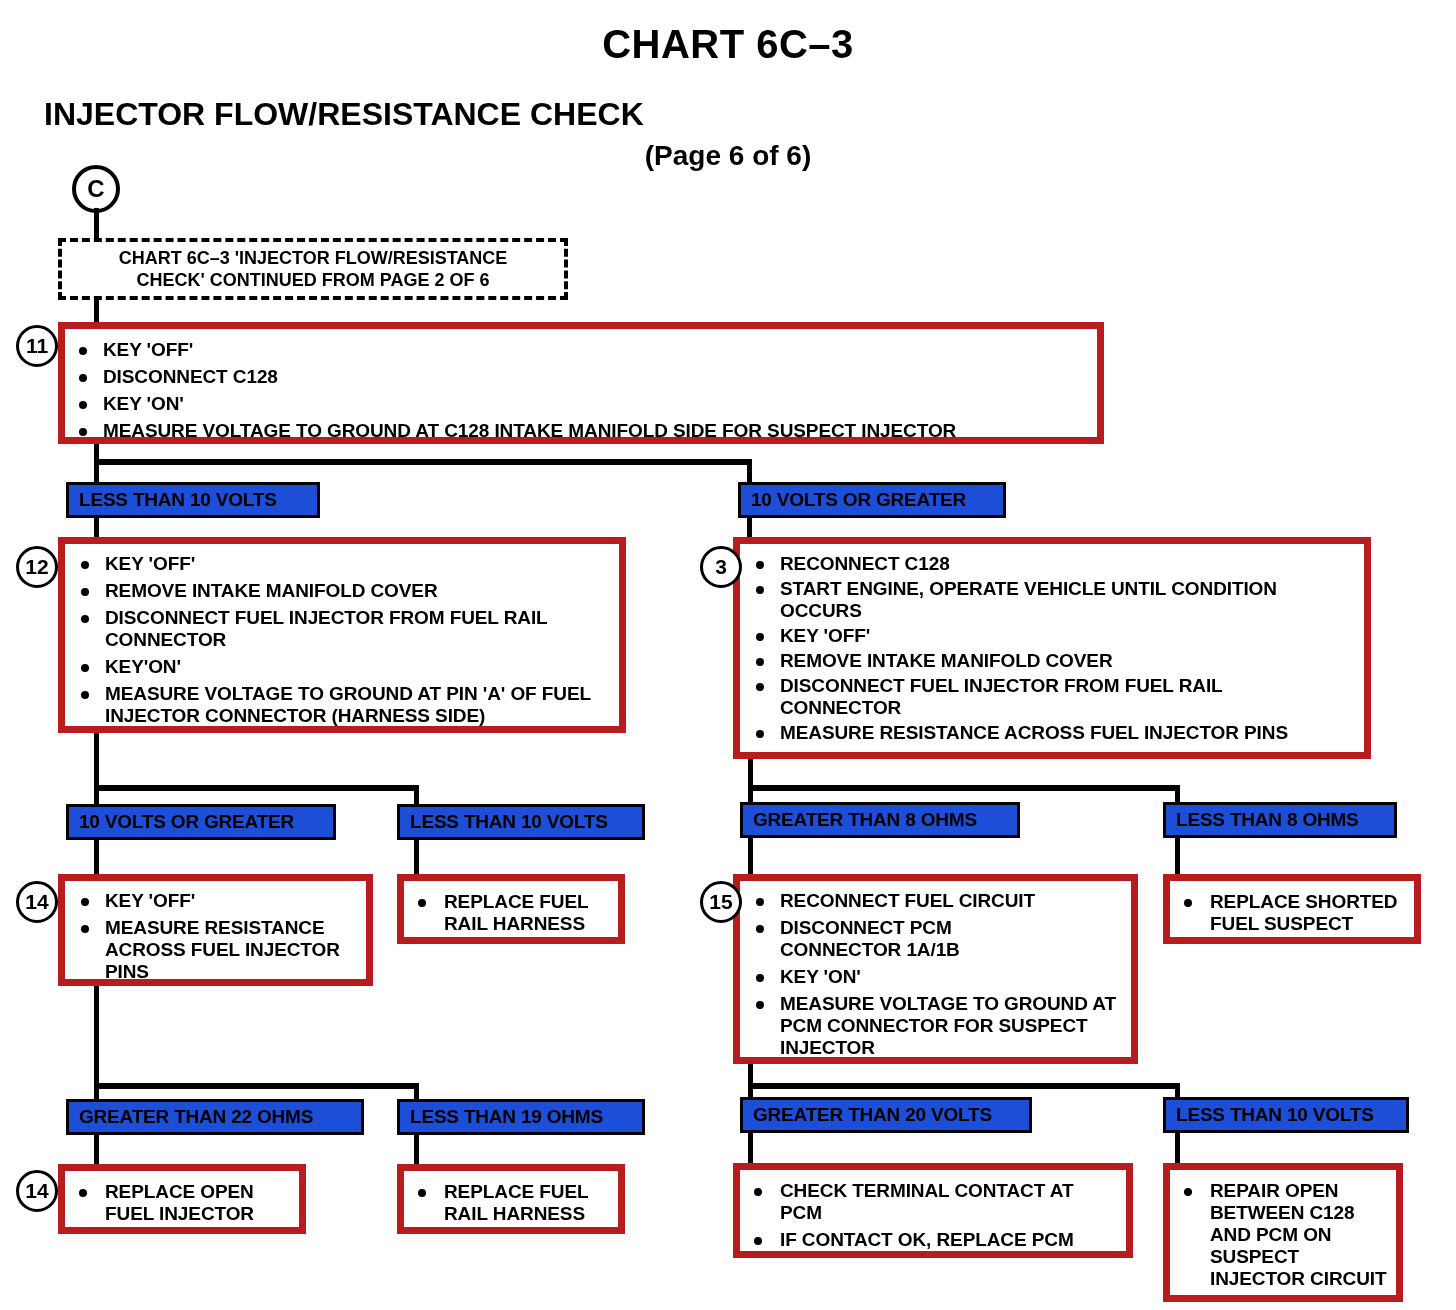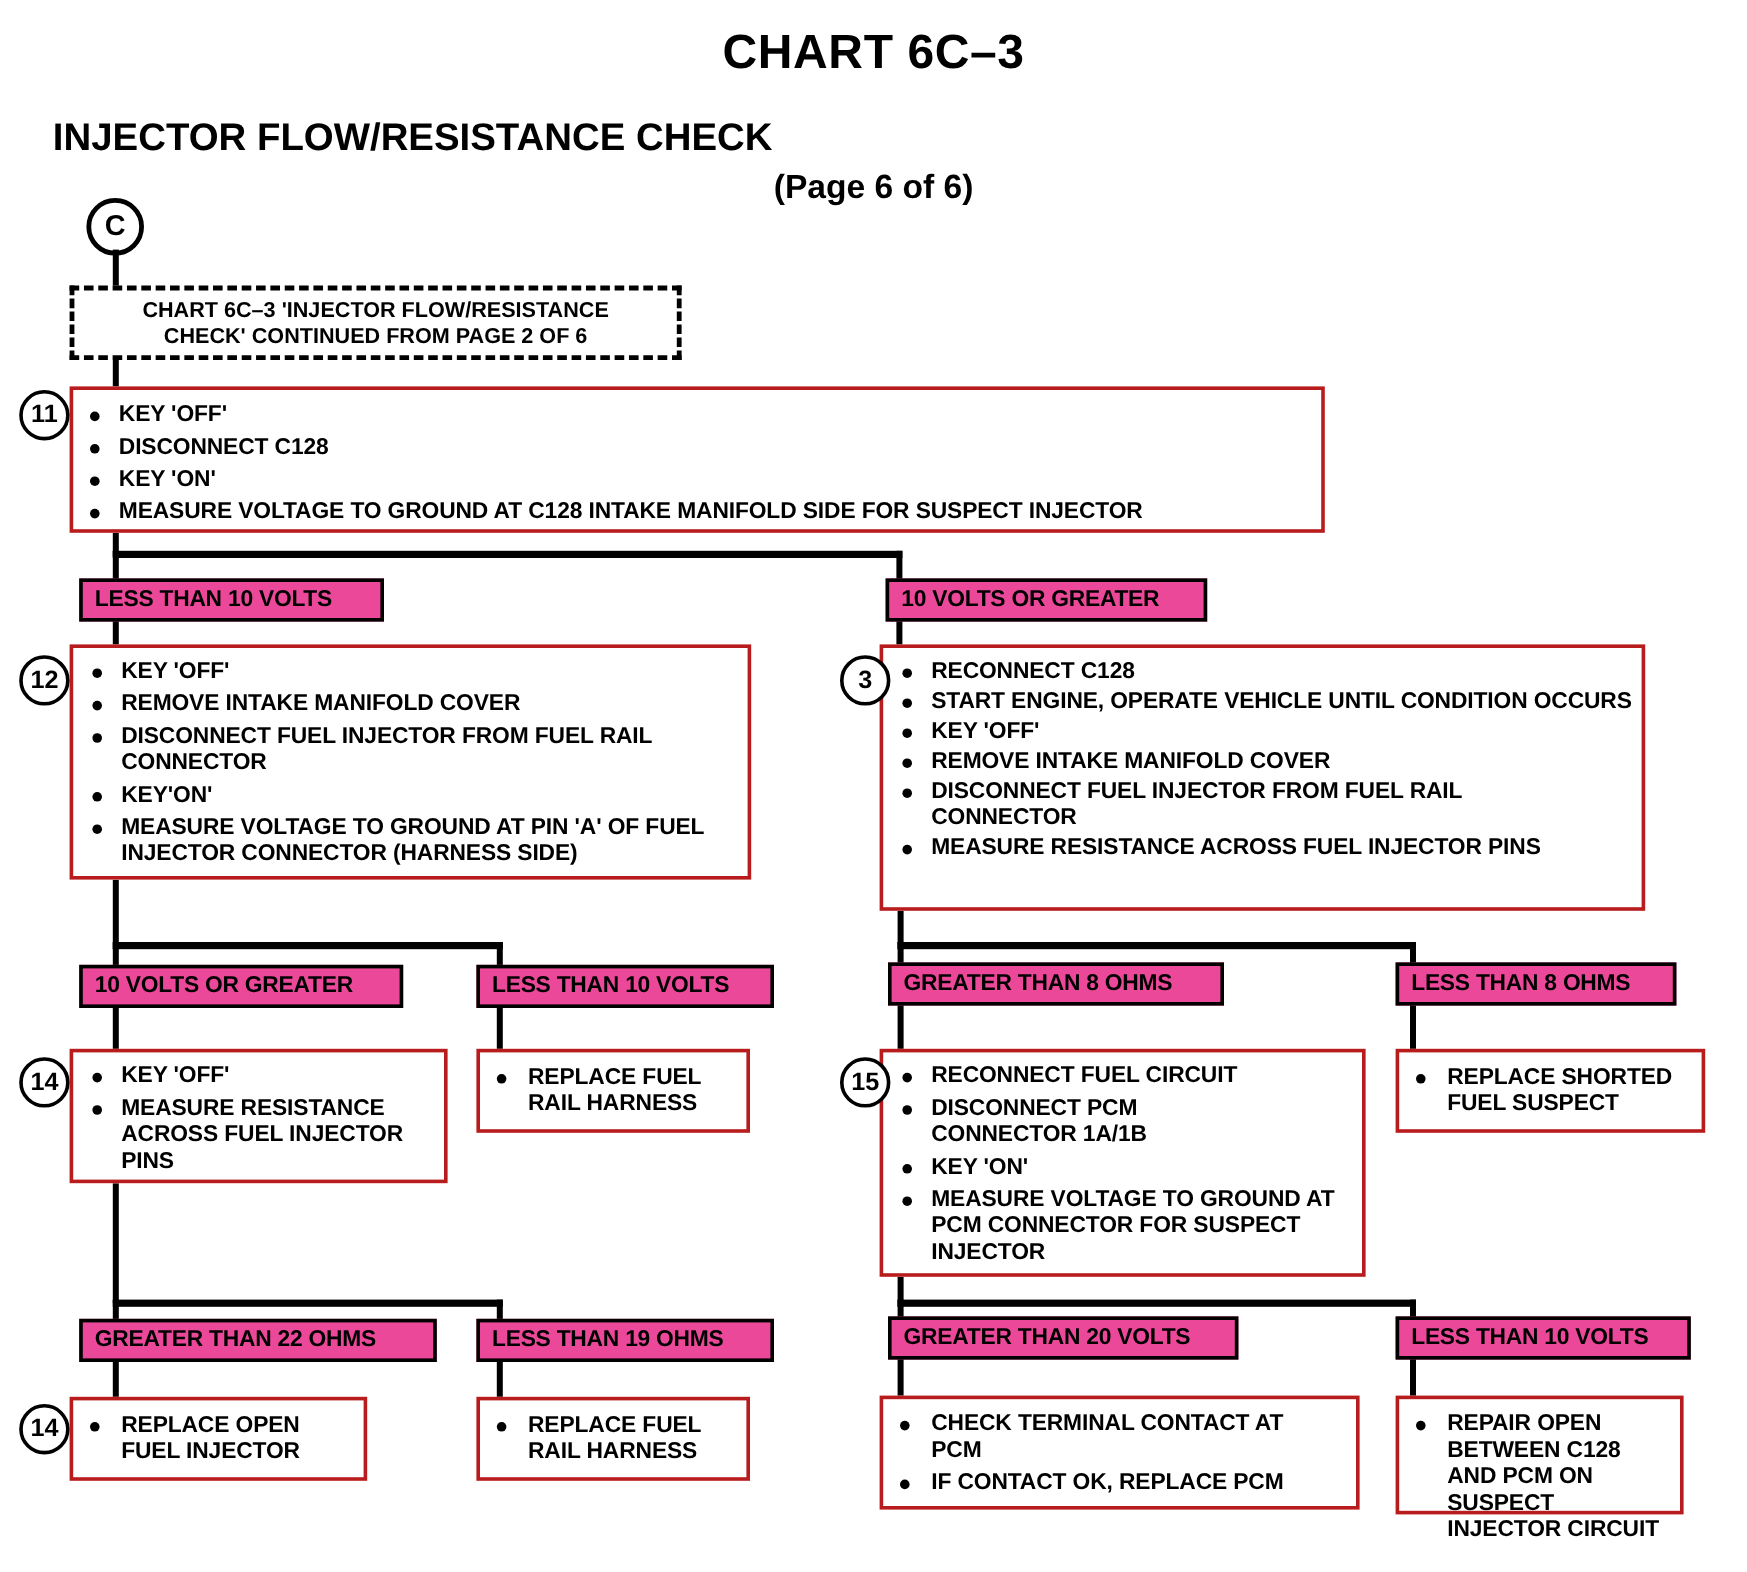--- a/index.html
+++ b/index.html
@@ -78,21 +78,21 @@
     font-size: 21px;
     font-weight: bold;
     box-sizing: border-box;
     background: #fff;
     z-index: 5;
   }
 
   
   .box {
     position: absolute;
-    border: 3px solid #b91c1c;
+    border: 7px solid #b91c1c;
     background: #ffffff;
     box-sizing: border-box;
     z-index: 3;
   }
   .box.dashed {
     border: 4px dashed #000;
     text-align: center;
     font-size: 18px;
     font-weight: bold;
     line-height: 1.22;
@@ -127,21 +127,21 @@
     height: 8px;
     background: #000;
     border-radius: 50%;
   }
   ul.bul.tight > li { margin-bottom: 3px; }
 
   
   .cond {
     position: absolute;
     border: 3px solid #000;
-    background: #ec4899;
+    background: #1d4ed8;
     box-sizing: border-box;
     display: flex;
     align-items: center;
     font-size: 19px;
     font-weight: bold;
     padding-left: 10px;
     letter-spacing: -0.2px;
     z-index: 4;
   }
 
@@ -332,19 +332,19 @@
     </ul>
   </div>
 
   <div class="box result" style="left:733px; top:1163px; width:400px; height:95px; padding:10px 4px 0 0;">
     <ul class="bul">
       <li style="max-width:330px;">CHECK TERMINAL CONTACT AT PCM</li>
       <li style="max-width:350px;">IF CONTACT OK, REPLACE PCM</li>
     </ul>
   </div>
 
-  <div class="box result" style="left:1163px; top:1163px; width:240px; height:99px; padding:10px 4px 0 0;">
+  <div class="box result" style="left:1163px; top:1163px; width:240px; height:139px; padding:10px 4px 0 0;">
     <ul class="bul">
       <li style="max-width:180px;">REPAIR OPEN BETWEEN C128 AND PCM ON SUSPECT INJECTOR CIRCUIT</li>
     </ul>
   </div>
 
 </div>
 
 </body></html>

